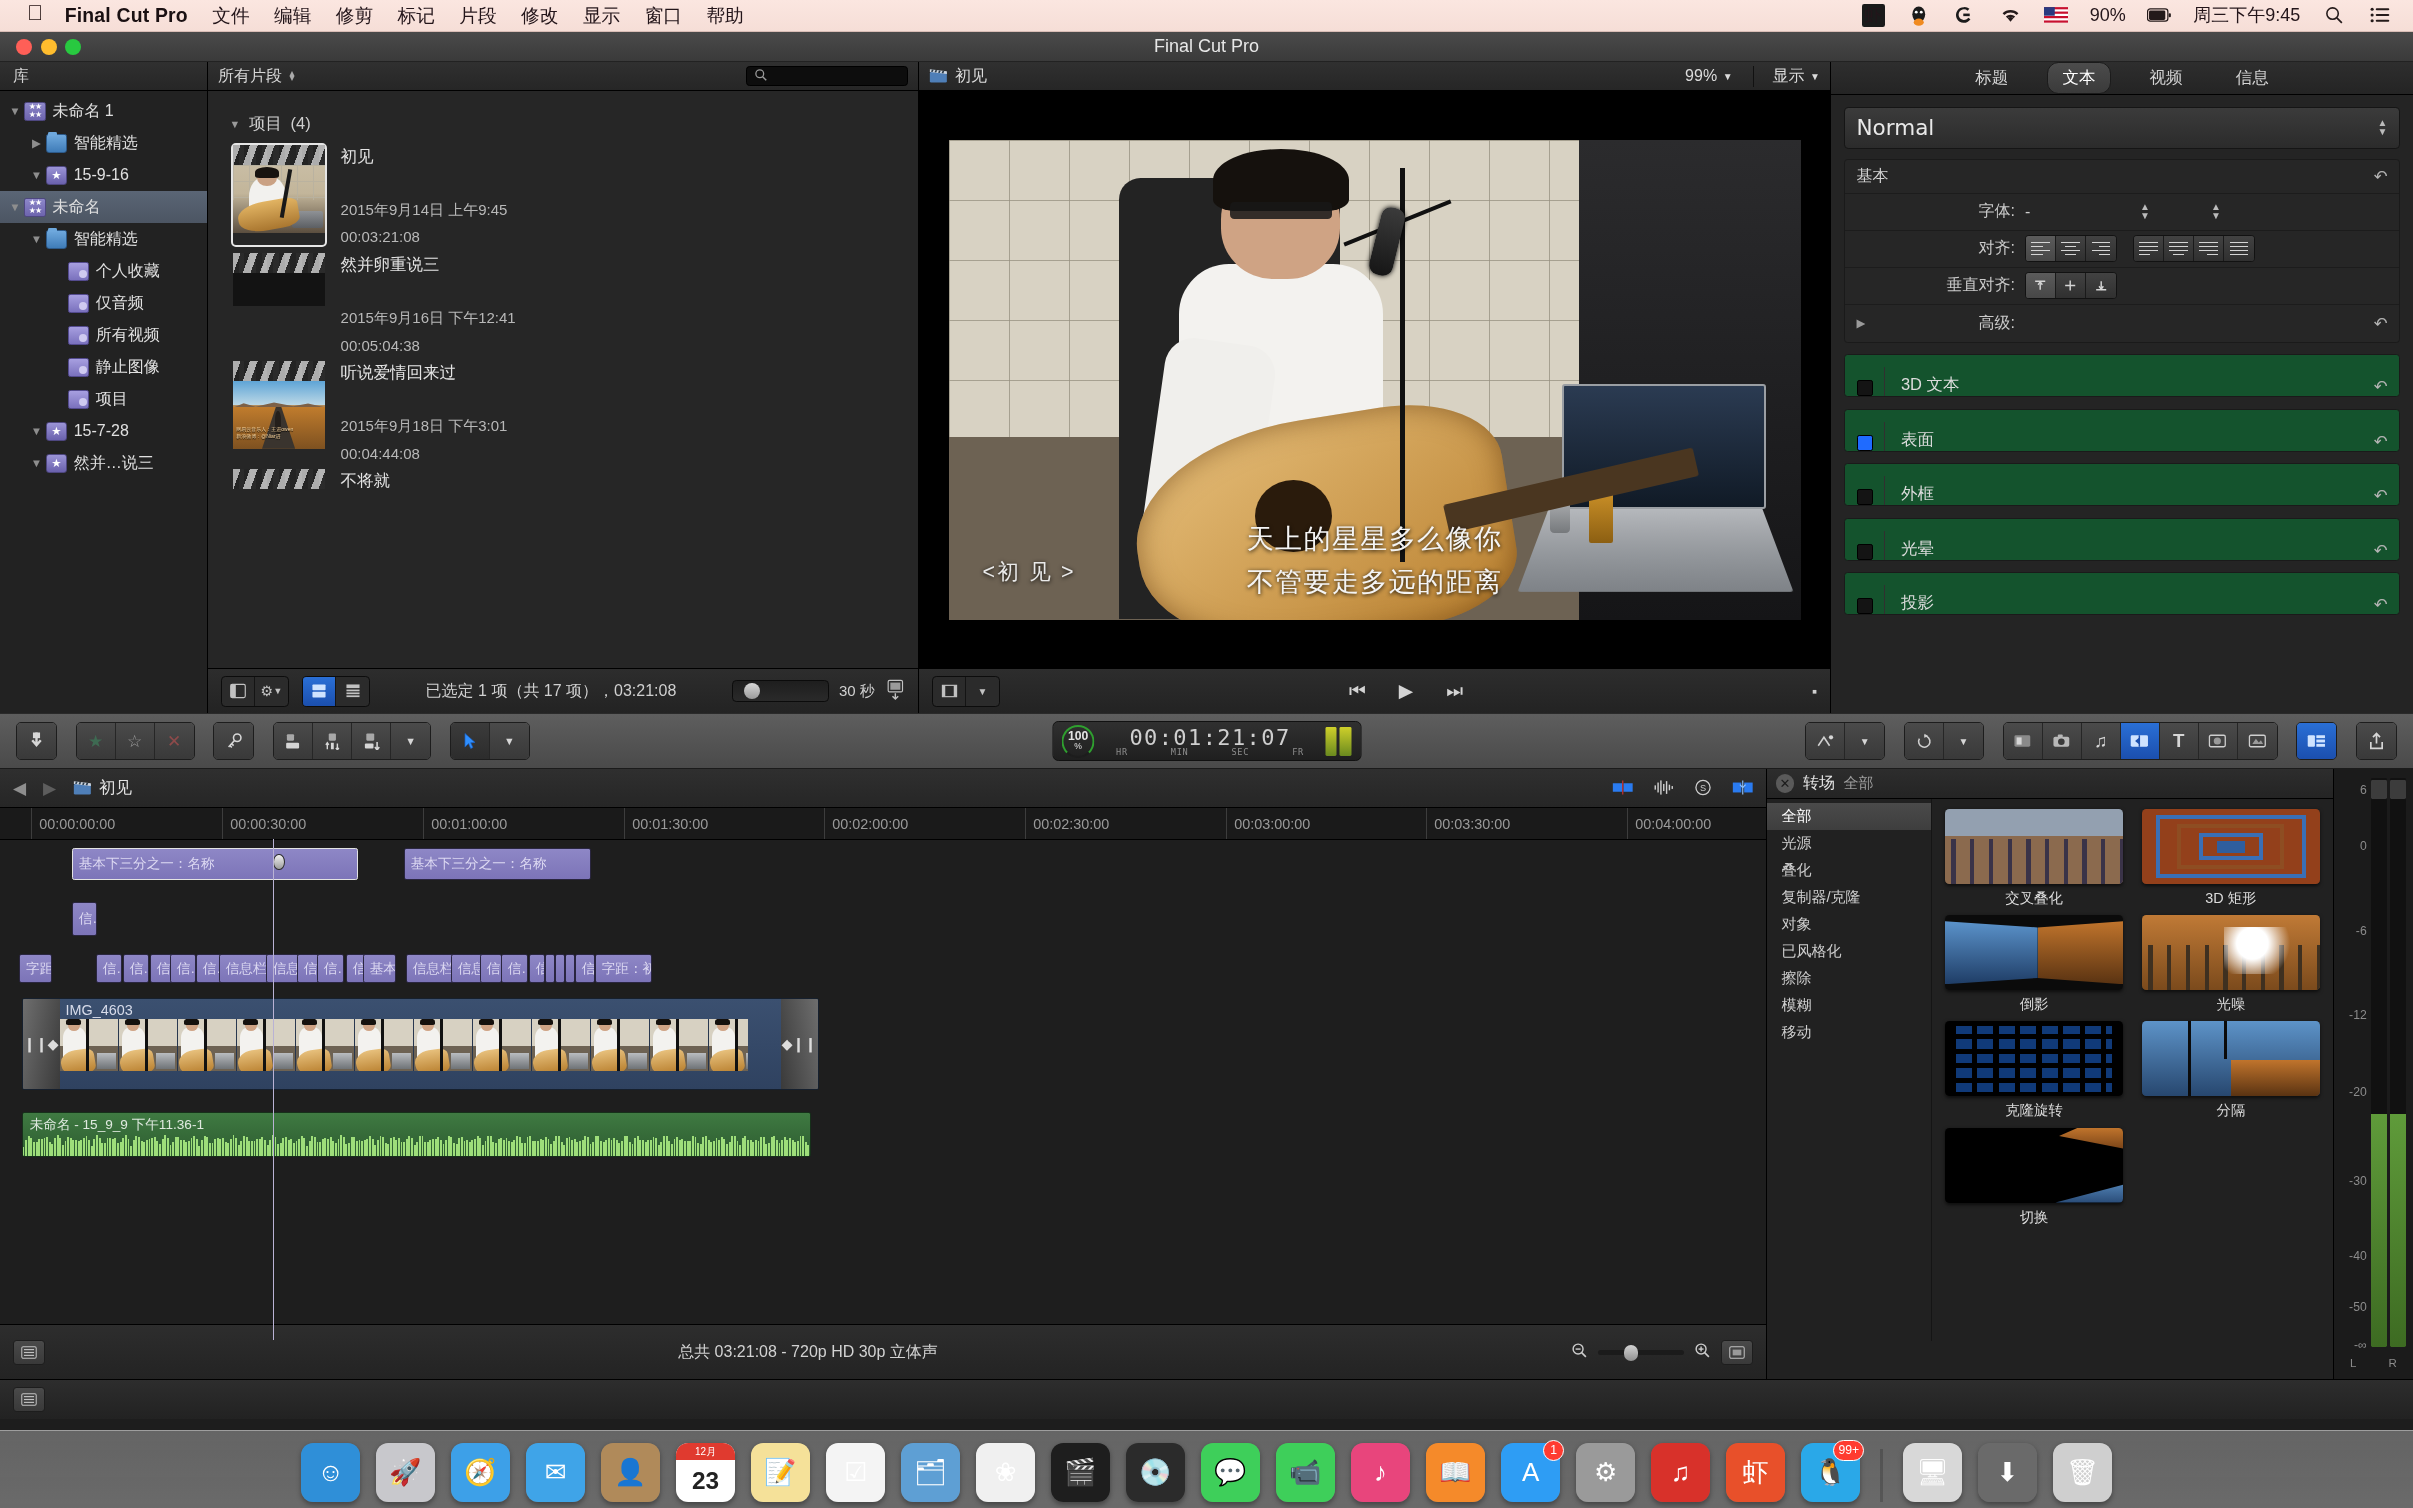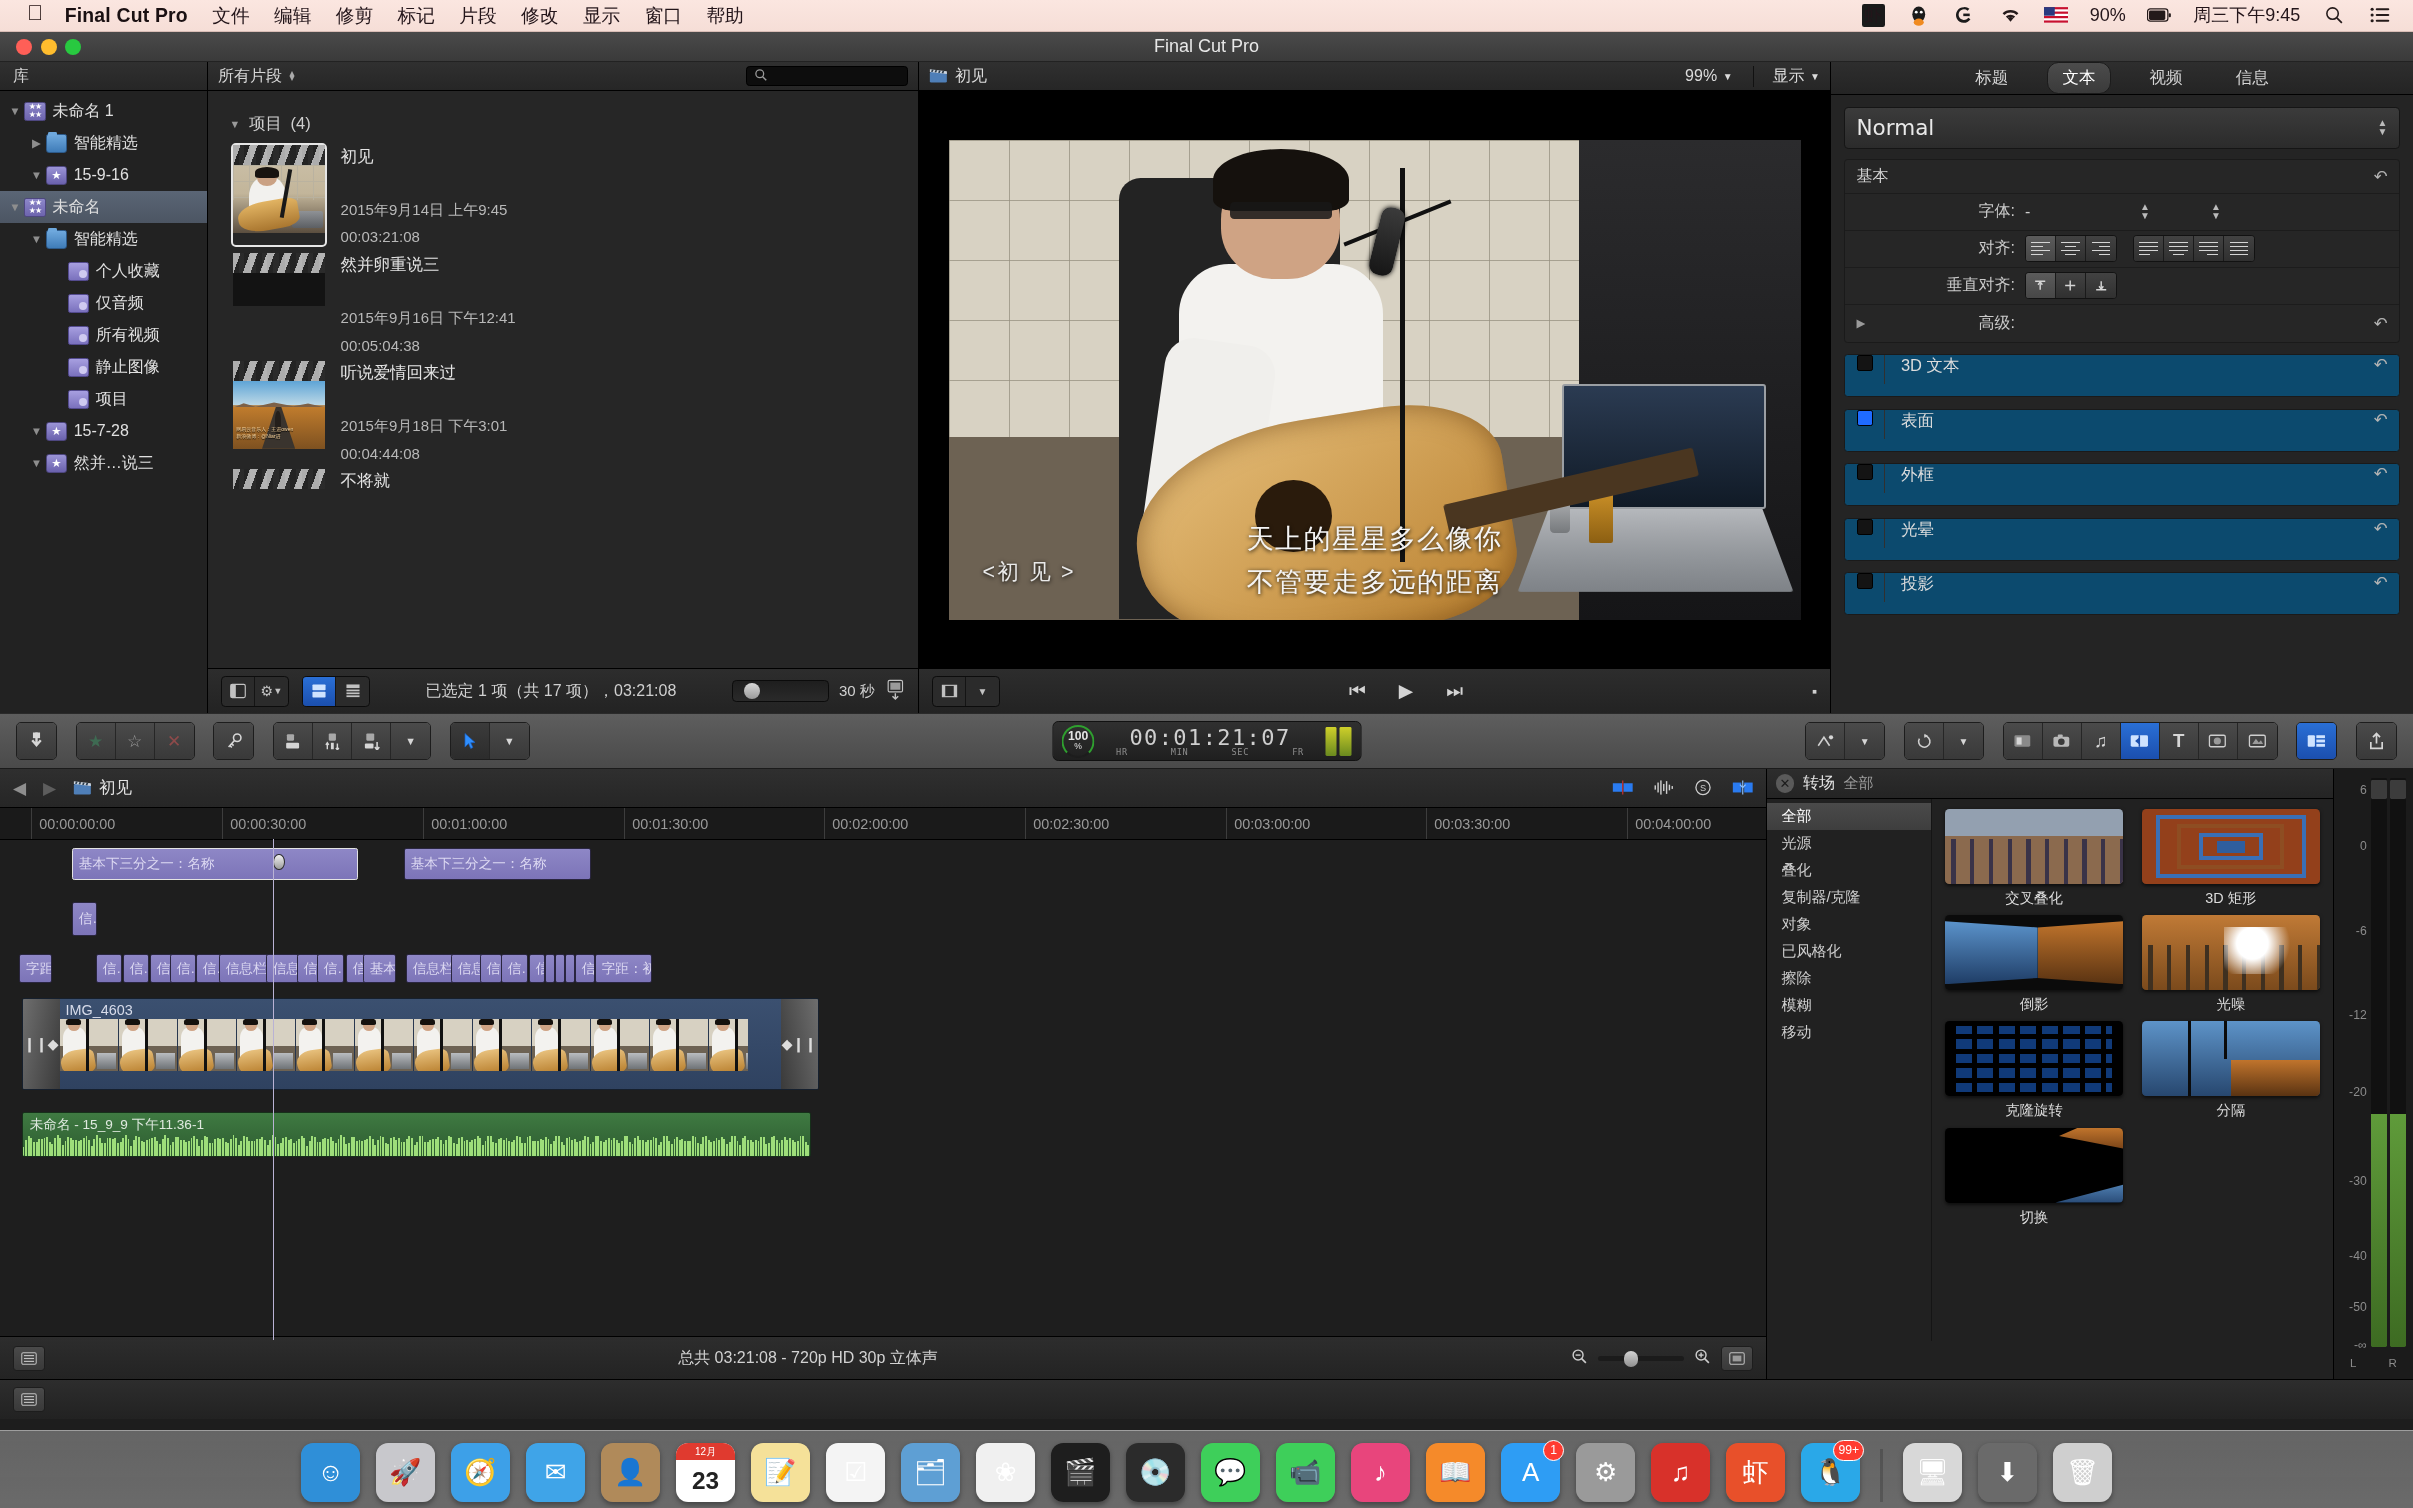--- a/index.html
+++ b/index.html
@@ -175,21 +175,21 @@
   .seg > i { width:30px; height:24.4px; background:linear-gradient(#424242,#303030); border-right:0.7px solid #1a1a1a; display:flex;align-items:center;justify-content:center;}
   .seg > i:last-child{border-right:none;}
   .seg > i.on { background: linear-gradient(#5b5b5b,#474747);}
   .bars { width:18.7px; height:13px; display:flex; flex-direction:column; justify-content:space-between;}
   .bars b { height:1.4px; background:#d5d5d5; display:block;}
   .trkrow { height:40px; display:flex; align-items:center; border-bottom:0.7px solid #1c1c1c;}
   .track { width: 237px; height:6.5px; background:linear-gradient(#171717,#242424); border-radius:3.6px; position:relative;}
   .track .kn { position:absolute; left:-1.4px; top:-8px; width:17px; height:21.5px; background:linear-gradient(#cfcfcf,#8d8d8d); border-radius:5.7px 5.7px 7.2px 7.2px;}
   .ticks { position:absolute; top:-10px; left:10px; right:0; height:5.7px; display:flex; justify-content:space-between;}
   .ticks b{width:0.7px;height:5px;background:#6a6a6a;display:block;}
-  .chkrow { margin-top: 11.5px; border:0.7px solid #1a1a1a; border-radius:3.6px; background:#0c4a6e; height:43px; display:flex; align-items:flex-start; padding:0 11.5px;}
+  .chkrow { margin-top: 11.5px; border:0.7px solid #1a1a1a; border-radius:3.6px; background:#14532d; height:43px; display:flex; align-items:flex-end; padding:0 11.5px;}
   .chk { width:16px; height:16px; background:#141414; border:0.7px solid #000; border-radius:2.2px; margin-right:16px; flex:none;}
   .chk.blue { background:#1f6bff; }
   .chkrow .cl { font-size:16.5px; color:#dcdcdc;}
   .divV { width:0.7px; height:29px; background:#303030; margin-left:-4.3px; margin-right:16px;}
 
   
   .toolbar { position:absolute; top:651px; left:0; width:2413px; height:56px;
      background: linear-gradient(#5e5e5e,#4a4a4a); border-top:0.7px solid #2a2a2a; border-bottom:0.7px solid #1b1b1b;
      display:flex; align-items:center; padding: 0 16px;}
   .tgrp { display:flex; border:0.7px solid #1d1d1d; border-radius:5px; overflow:hidden; margin-right: 18.7px; box-shadow: inset 0 0.7px 0 rgba(255,255,255,.07);}
@@ -223,21 +223,21 @@
   .vidclip { position:absolute; left:21.5px; top:159px; width:797px; height:92px; background:linear-gradient(#3b5070,#2f4260); border:0.7px solid #16202e; border-radius:2.2px; overflow:hidden;}
   .vidclip .nm { position:absolute; left:43px; top:2.9px; font-size:14.4px; color:#d7dcea; z-index:3;}
   .filmstrip { position:absolute; left:37px; top:20px; right:70px; height:52px; display:flex; overflow:hidden;}
   .filmstrip > i { flex:1 0 auto; width:59px; height:52px; position:relative; overflow:hidden; border-right:0.7px solid rgba(0,0,0,.25);}
   .handleL { position:absolute; left:0; top:0; width:37px; height:100%; background:linear-gradient(100deg,#6e6e6e,#3a3a3a); display:flex; align-items:center; justify-content:center; gap:5.7px; color:#ddd; font-size:14.4px;}
   .handleR { position:absolute; right:0; top:0; width:37px; height:100%; background:linear-gradient(260deg,#6e6e6e,#3a3a3a); display:flex; align-items:center; justify-content:center; gap:5.7px; color:#ddd; font-size:14.4px;}
   .audclip { position:absolute; left:21.5px; top:273px; width:789px; height:45px; background:linear-gradient(#3f7a42,#2d5c30); border:0.7px solid #16301a; border-radius:2.2px; overflow:hidden;}
   .audclip .nm { position:absolute; left:7.2px; top:2.9px; font-size:13.6px; color:#dfe9df; z-index:3;}
   .wave { position:absolute; left:0; right:0; bottom:0; height:21.5px; display:flex; align-items:flex-end; }
   .wave i { flex:1; background:#9ede7a; margin-right:0.7px; }
-  .tlfoot { position:absolute; bottom:0; left:0; right:0; height:44px; background:linear-gradient(#2d2d2d,#232323); border-top:0.7px solid #000; display:flex; align-items:center; padding:0 13px;}
+  .tlfoot { position:absolute; bottom:0; left:0; right:0; height:56px; background:linear-gradient(#2d2d2d,#232323); border-top:0.7px solid #000; display:flex; align-items:center; padding:0 13px;}
   .tlfoot .mid { flex:1; text-align:center; font-size:16px; color:#d2d2d2;}
   .zoomctl { display:flex; align-items:center; gap:10px; color:#cdcdcd; font-size:16px;}
   .zslider { width:86px; height:5.7px; background:#1b1b1b; border-radius:2.9px; position:relative;}
   .zslider i{ position:absolute; left:26px; top:-5px; width:14.4px; height:16px; border-radius:7.2px; background:linear-gradient(#d3d3d3,#8f8f8f);}
 
   
   .transwrap { position:absolute; top:707px; left:1767px; width:567px; height:611px; background:#212121; border-right:0.7px solid #000;}
   .trhdr { height:30px; background:linear-gradient(#2d2d2d,#242424); border-bottom:0.7px solid #000; display:flex; align-items:center; padding:0 8.6px; gap:8.6px;}
   .closeB { width:18.7px;height:18.7px;border-radius:50%;background:#5a5a5a;color:#1b1b1b;font-size:13px;display:flex;align-items:center;justify-content:center;}
   .trhdr .t1{font-size:16px;color:#e3e3e3;} .trhdr .t2{font-size:15px;color:#9d9d9d;}

